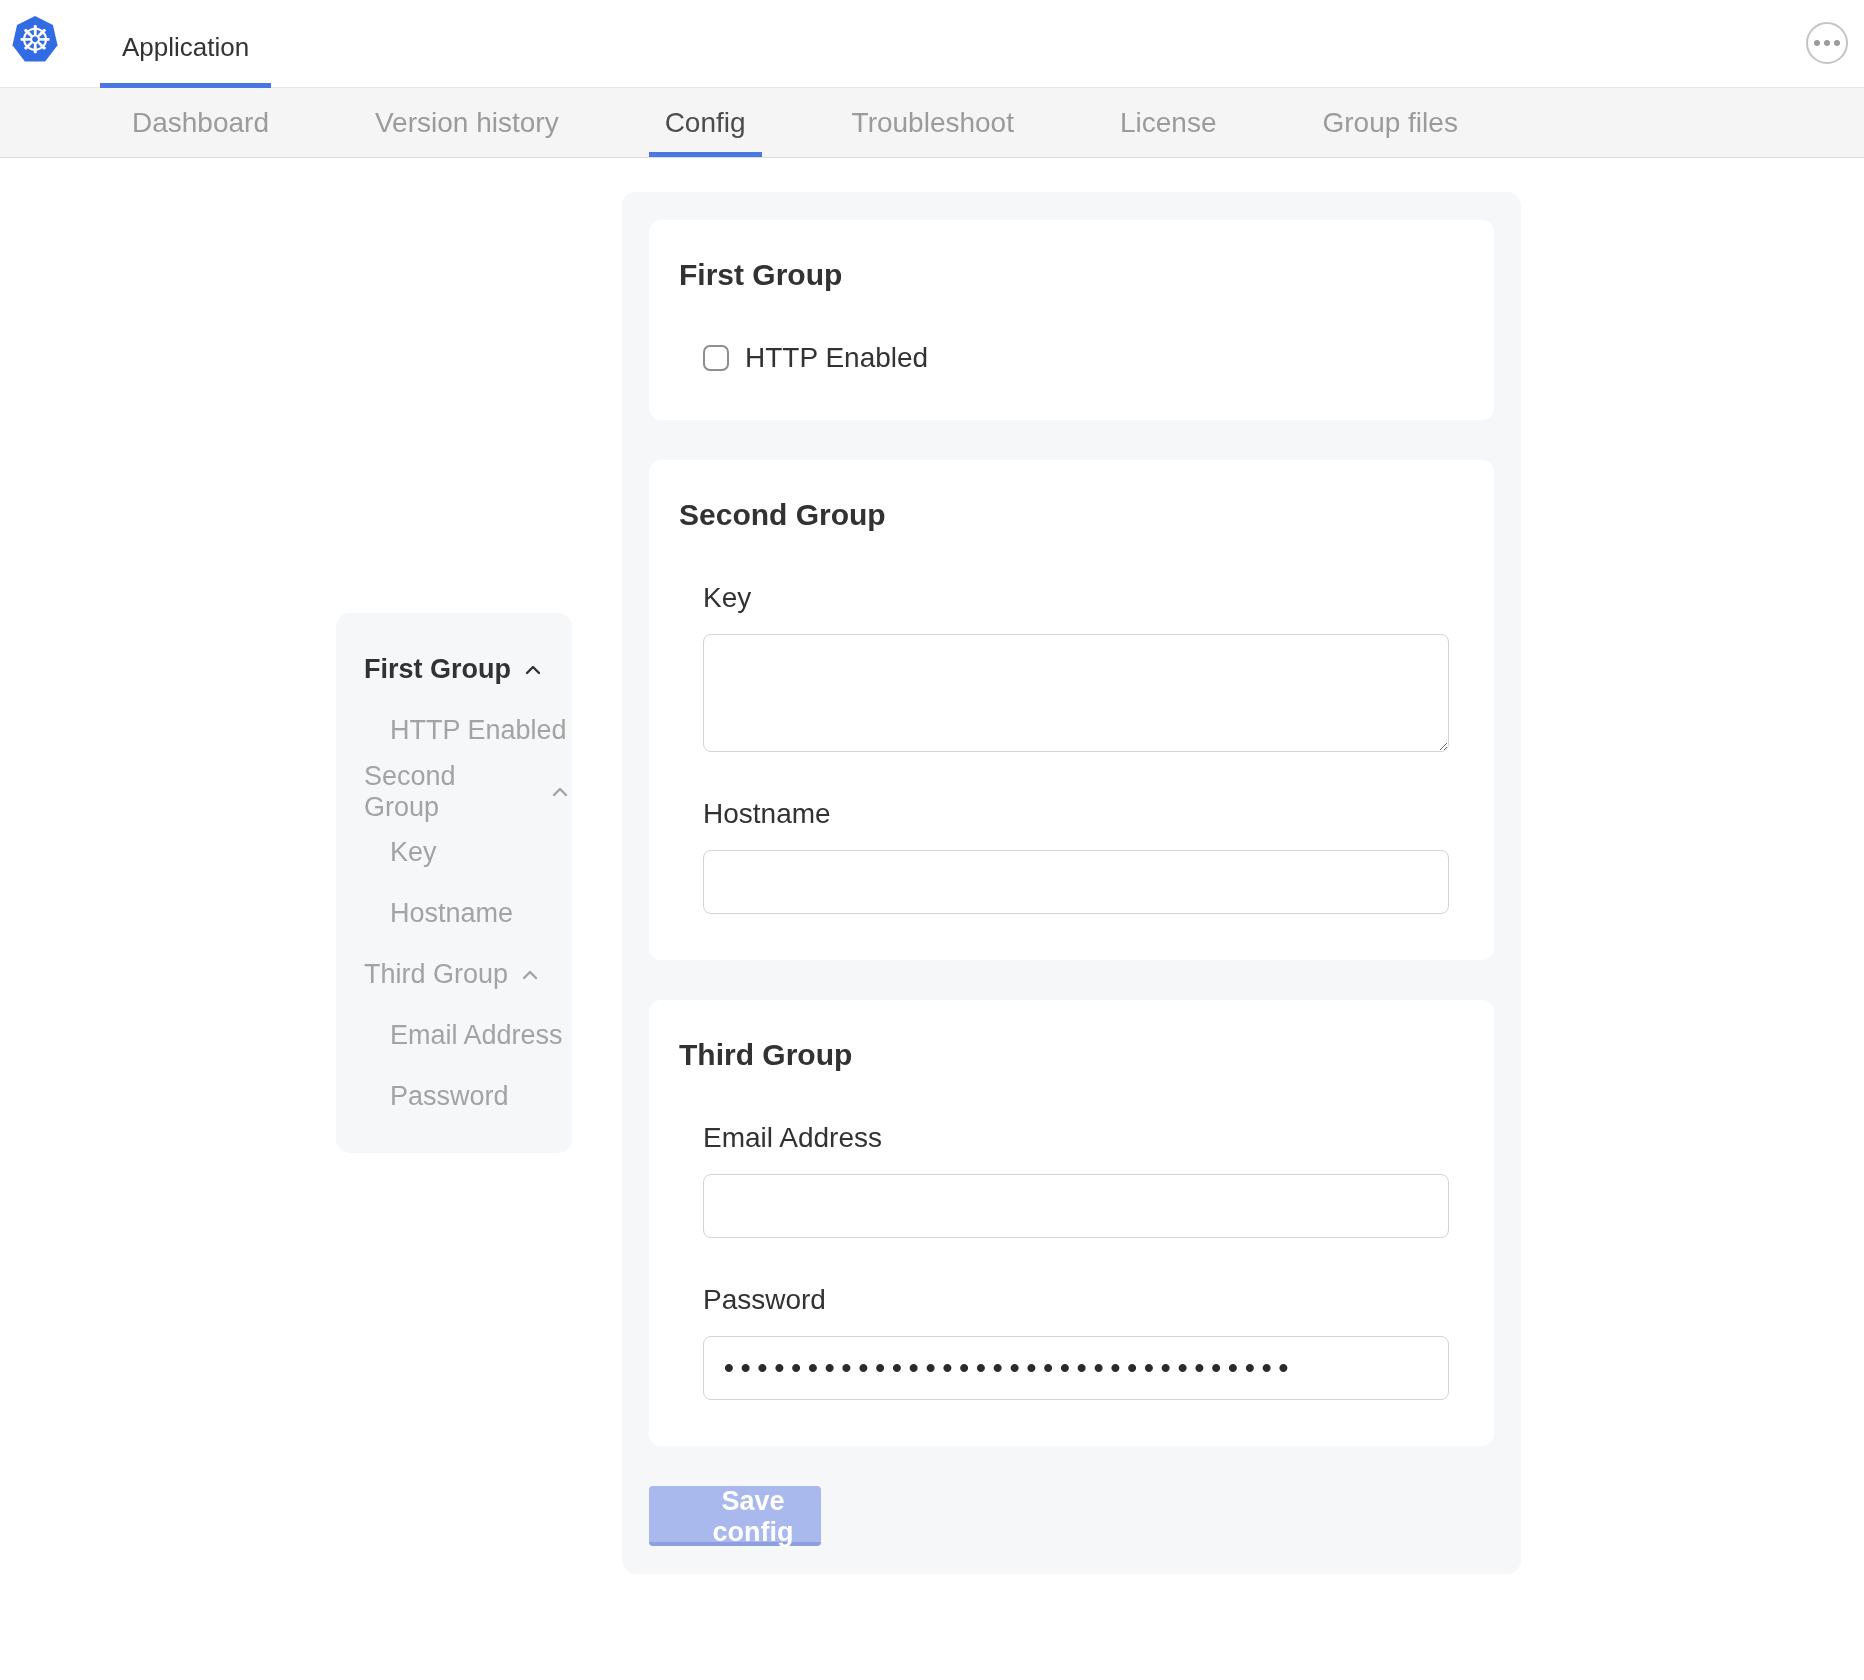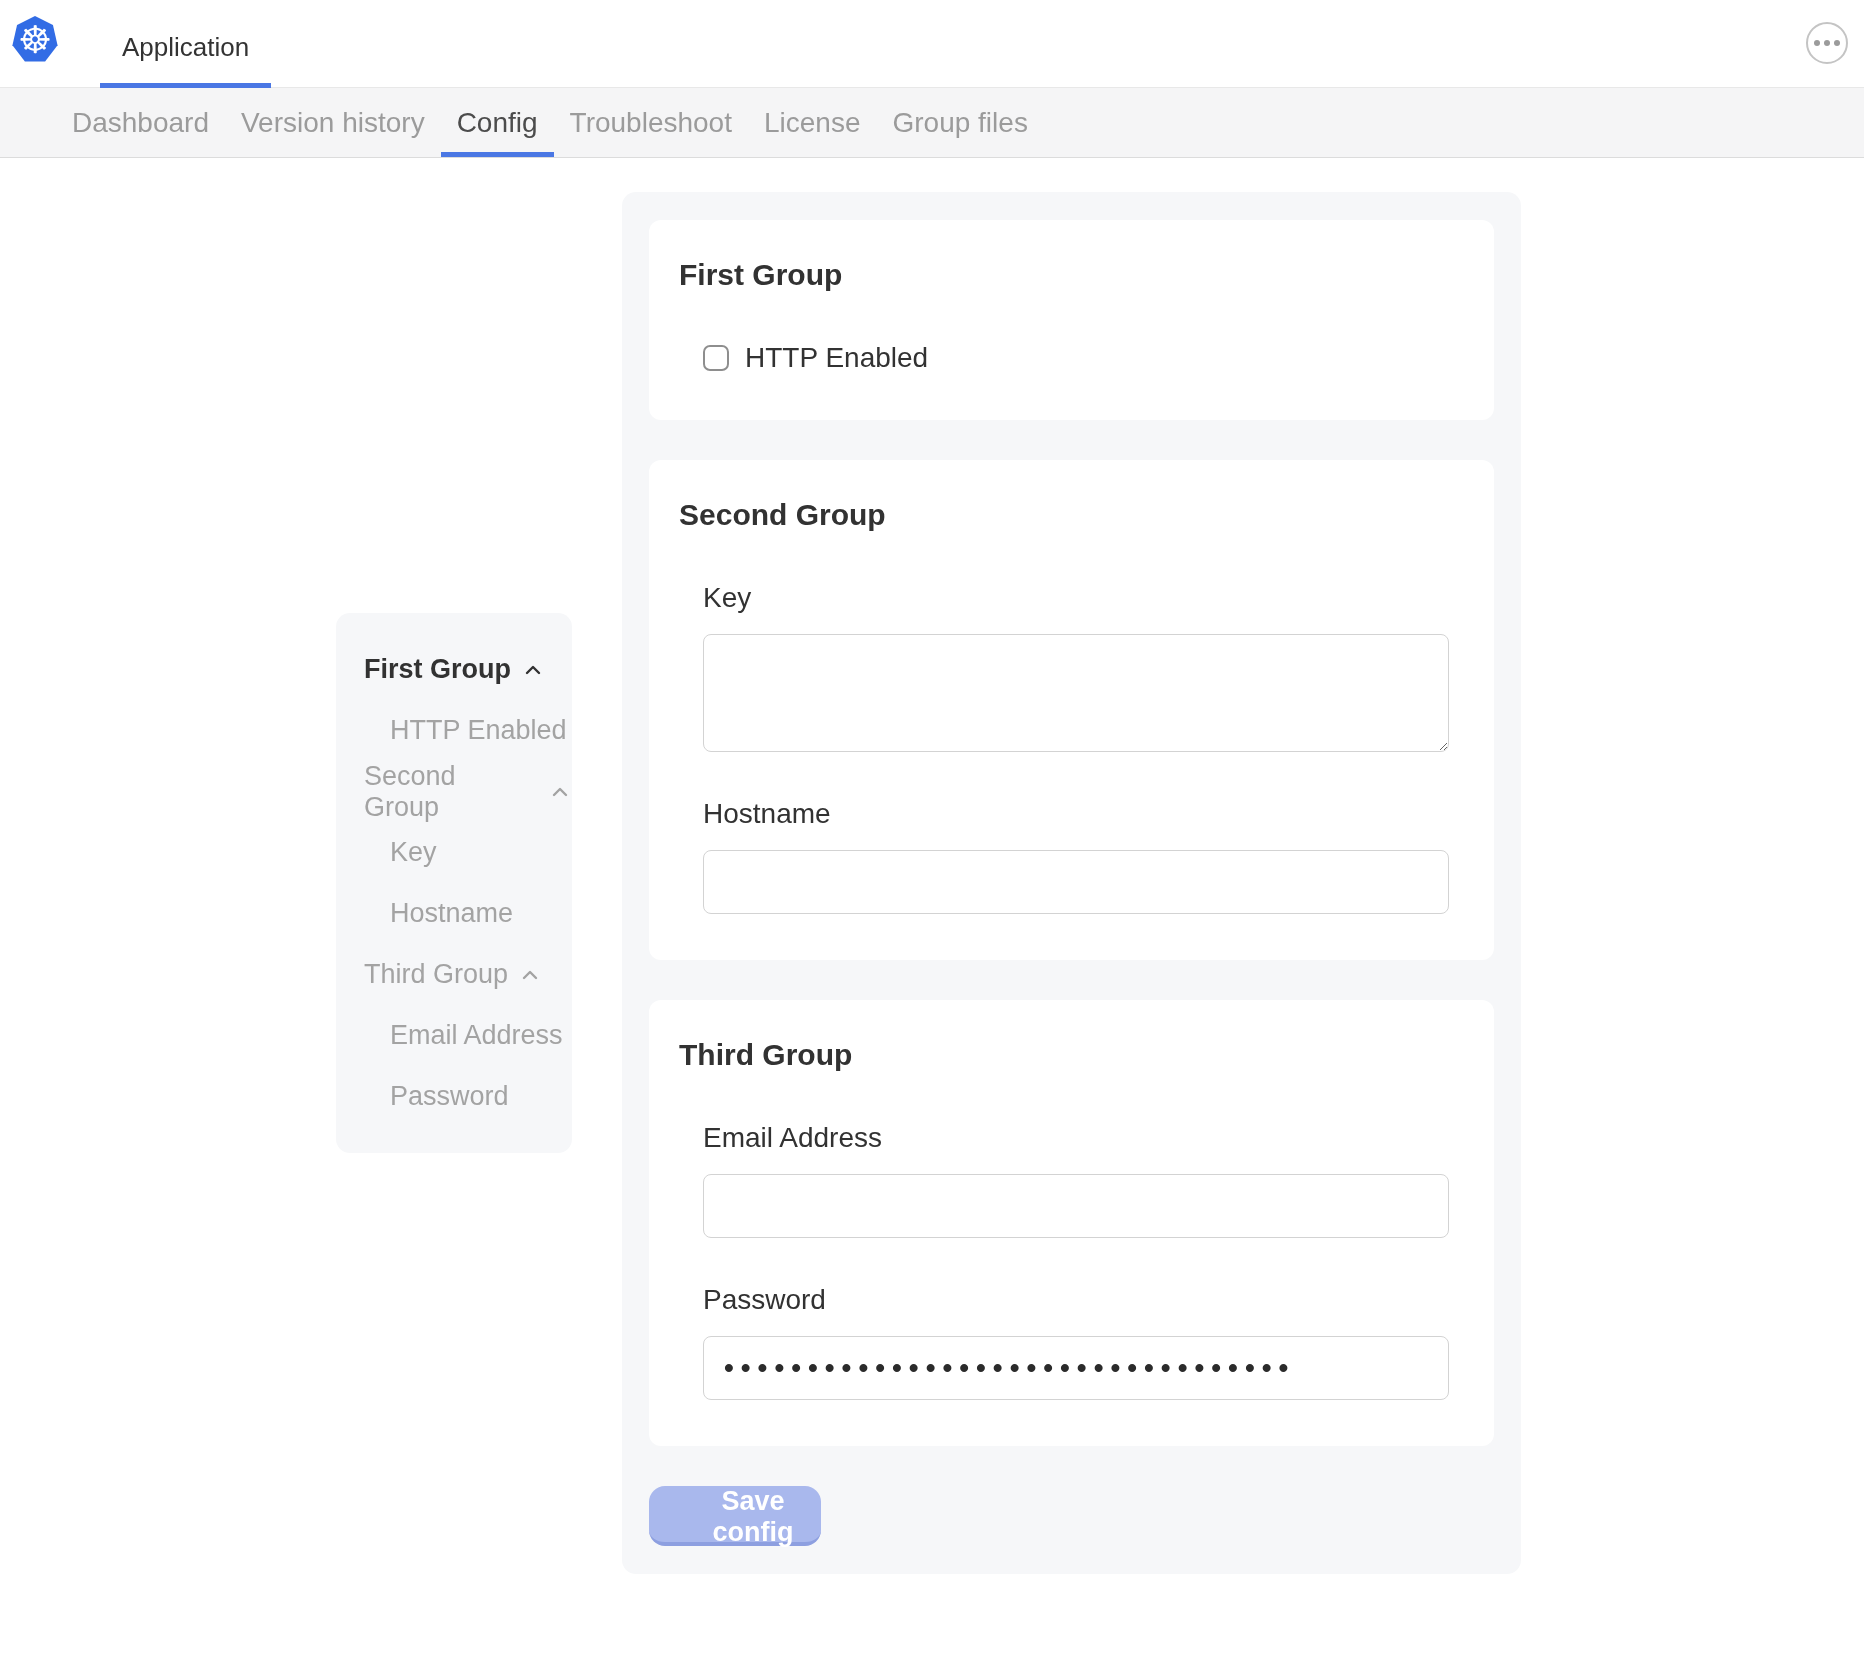--- a/index.html
+++ b/index.html
@@ -18,21 +18,21 @@
     position:relative; font-size:26px; font-weight:500; color:#333; cursor:pointer;margin-top:8px; }
   .blue-underline { position:absolute; left:0; right:0; bottom:-1px; height:5px;
     background:#4a77e4; }
   .menu-btn { position:absolute; right:16px; top:22px; width:42px; height:42px;
     border:2px solid #c4c4c4; border-radius:50%; background:#fff;
     display:flex; align-items:center; justify-content:center; gap:4px; cursor:pointer; }
   .menu-btn .dot { width:6px; height:6px; border-radius:50%; background:#9b9b9b; }
 
   
   .nav { height:70px; background:#f5f5f6; border-bottom:1px solid #dcdcdc;
-    display:flex; align-items:stretch; padding-left:56px; }
+    display:flex; align-items:stretch; padding-left:116px; gap:74px; }
   .nav-tab { position:relative; display:flex; align-items:center; padding:0 16px;
     font-size:28px; color:#9b9b9b; cursor:pointer; white-space:nowrap; }
   .nav-tab.active { color:#4c4c4c;justify-content:center; }
   .tab-underline { position:absolute; left:0; right:0; bottom:0; height:5px;
     background:#4a77e4; display:none; }
   .nav-tab.active .tab-underline { display:block; }
 
   
   .content { display:flex; align-items:center; margin:34px 0 0 336px; }
 
@@ -59,21 +59,21 @@
   .pw { font-weight:bold; font-size:28px; letter-spacing:7px; }
   textarea.area-input { display:block; width:100%; height:118px;
     border:1px solid #d3d3d3; border-radius:8px; background:#fff; font-size:26px;
     padding:12px 20px; color:#2b2b2b; resize:both; outline:none;
     font-family:"Liberation Sans", sans-serif; }
   .checkbox-row { margin-left:24px; display:flex; align-items:center; gap:16px;
     font-size:28px; font-weight:500; color:#323232; }
   .checkbox { width:26px; height:26px; border:2px solid #8e8e8e; border-radius:7px;
     background:#fff; flex:0 0 auto; cursor:pointer; }
   .save-btn { margin-top:40px; width:172px; height:60px; background:#a9b8ed;
-    border:none; border-bottom:4px solid #8d9fe0; border-radius:16px; color:#fff;
+    border:none; border-bottom:4px solid #8d9fe0; border-radius:4px; color:#fff;
     font-size:27px; font-weight:bold; font-family:"Liberation Sans", sans-serif;
     cursor:pointer;padding-left:36px; }
 </style>
 </head>
 <body>
 
 <div class="header">
   <div class="logo">☸</div>
   <div class="app-tab">
     <span>Application</span>

